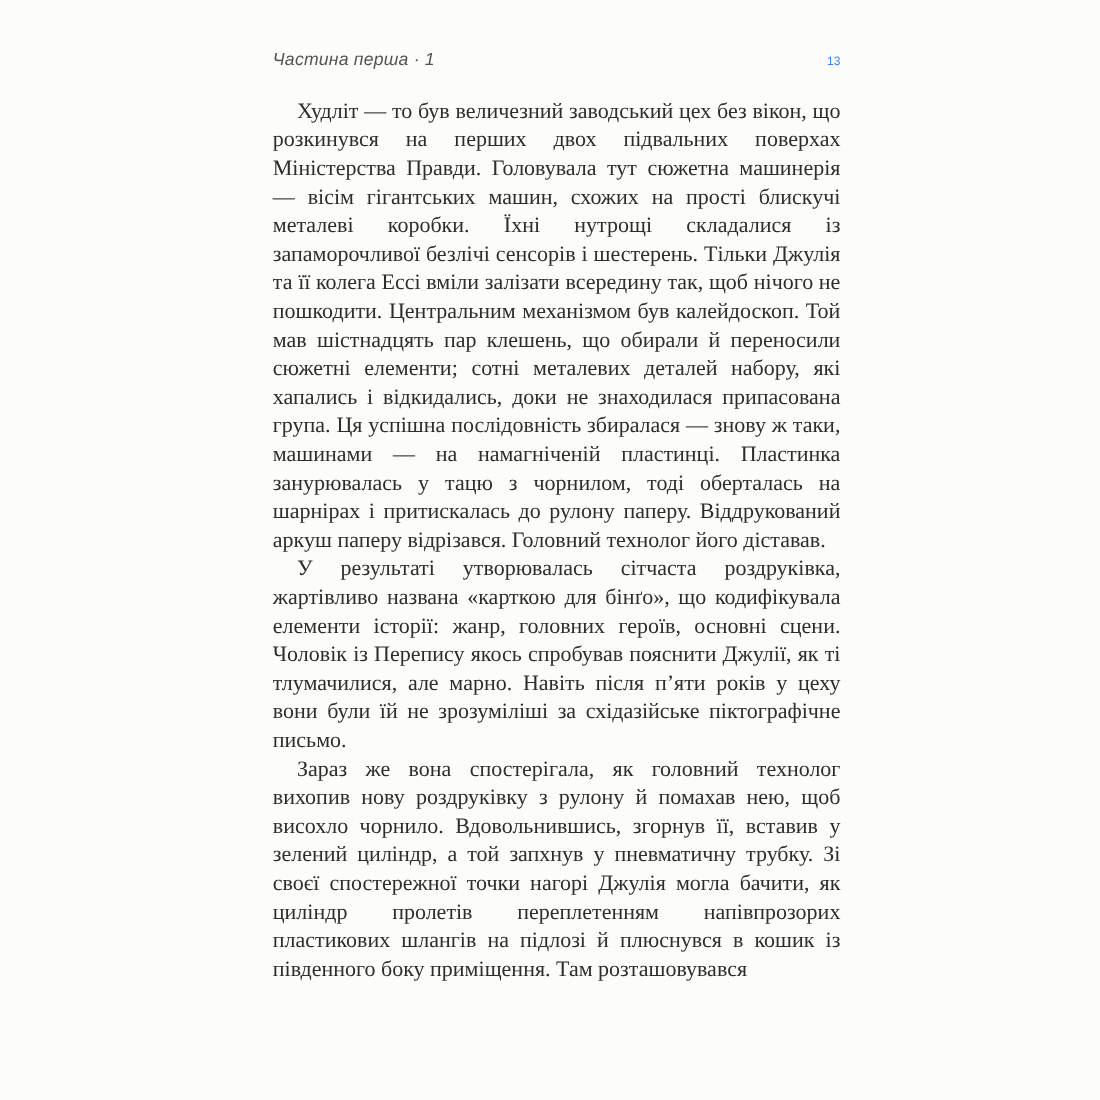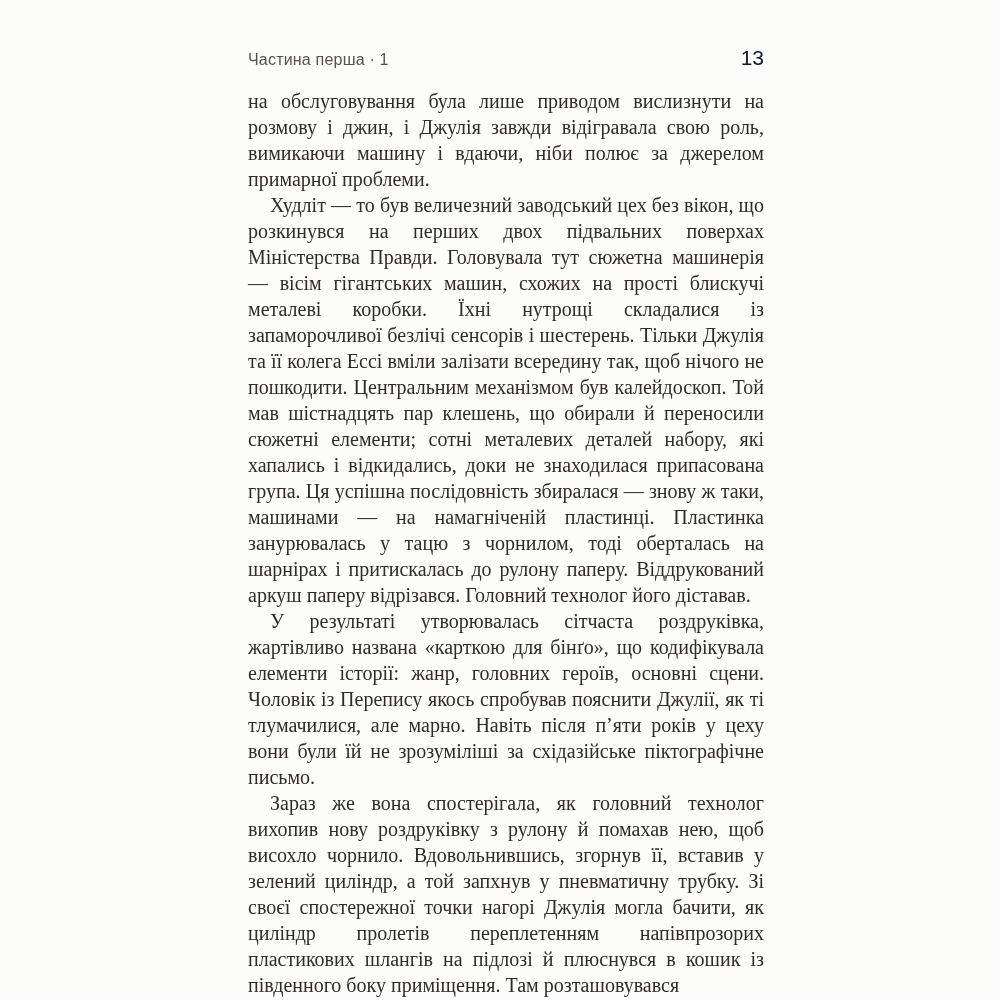--- a/index.html
+++ b/index.html
@@ -23,26 +23,27 @@
     top: 46px;
     width: 516px;
     display: flex;
     justify-content: space-between;
     align-items: baseline;
     font-family: "Liberation Sans", sans-serif;
     font-size: 16px;
     color: #55534f;
   }
   .running-title {
+    font-style: italic;
     letter-spacing: 0.2px;
   }
   .page-number {
     font-style: normal;
-    font-size: 21px;
-    color: #0f172a;
+    font-size: 11px;
+    color: #3b82f6;
   }
   .body-text {
     position: absolute;
     left: 248px;
     top: 88px;
     width: 516px;
     font-family: "Liberation Serif", serif;
     font-size: 20px;
     line-height: 26px;
     color: #2f2d2a;
@@ -60,18 +61,17 @@
 </style>
 </head>
 <body>
 
 <div class="page">
   <div class="header">
     <span class="running-title">Частина перша · 1</span>
     <span class="page-number">13</span>
   </div>
   <div class="body-text" id="paragraphs">
-      <p class="para" lang="uk">на обслуговування була лише приводом вислизнути на розмову і джин, і Джулія завжди відігравала свою роль, вимикаючи машину і вдаючи, ніби полює за джерелом примарної проблеми.</p>
       <p class="para indent" lang="uk">Худліт — то був величезний заводський цех без вікон, що розкинувся на перших двох підвальних поверхах Міністерства Правди. Головувала тут сюжетна машинерія — вісім гігантських машин, схожих на прості блискучі металеві коробки. Їхні нутрощі складалися із запаморочливої безлічі сенсорів і шестерень. Тільки Джулія та її колега Ессі вміли залізати всередину так, щоб нічого не пошкодити. Центральним механізмом був калейдоскоп. Той мав шістнадцять пар клешень, що обирали й переносили сюжетні елементи; сотні металевих деталей набору, які хапались і відкидались, доки не знаходилася припасована група. Ця успішна послідовність збиралася — знову ж таки, машинами — на намагніченій пластинці. Пластинка занурювалась у тацю з чорнилом, тоді оберталась на шарнірах і притискалась до рулону паперу. Віддрукований аркуш паперу відрізався. Головний технолог його діставав.</p>
       <p class="para indent" lang="uk">У результаті утворювалась сітчаста роздруківка, жартівливо названа «карткою для бінґо», що кодифікувала елементи історії: жанр, головних героїв, основні сцени. Чоловік із Перепису якось спробував пояснити Джулії, як ті тлумачилися, але марно. Навіть після п’яти років у цеху вони були їй не зрозуміліші за східазійське піктографічне письмо.</p>
       <p class="para indent" lang="uk">Зараз же вона спостерігала, як головний технолог вихопив нову роздруківку з рулону й помахав нею, щоб висохло чорнило. Вдовольнившись, згорнув її, вставив у зелений циліндр, а той запхнув у пневматичну трубку. Зі своєї спостережної точки нагорі Джулія могла бачити, як циліндр пролетів переплетенням напівпрозорих пластикових шлангів на підлозі й плюснувся в кошик із південного боку приміщення. Там розташовувався</p>
     </div>
 </div>
 
 </body></html>

